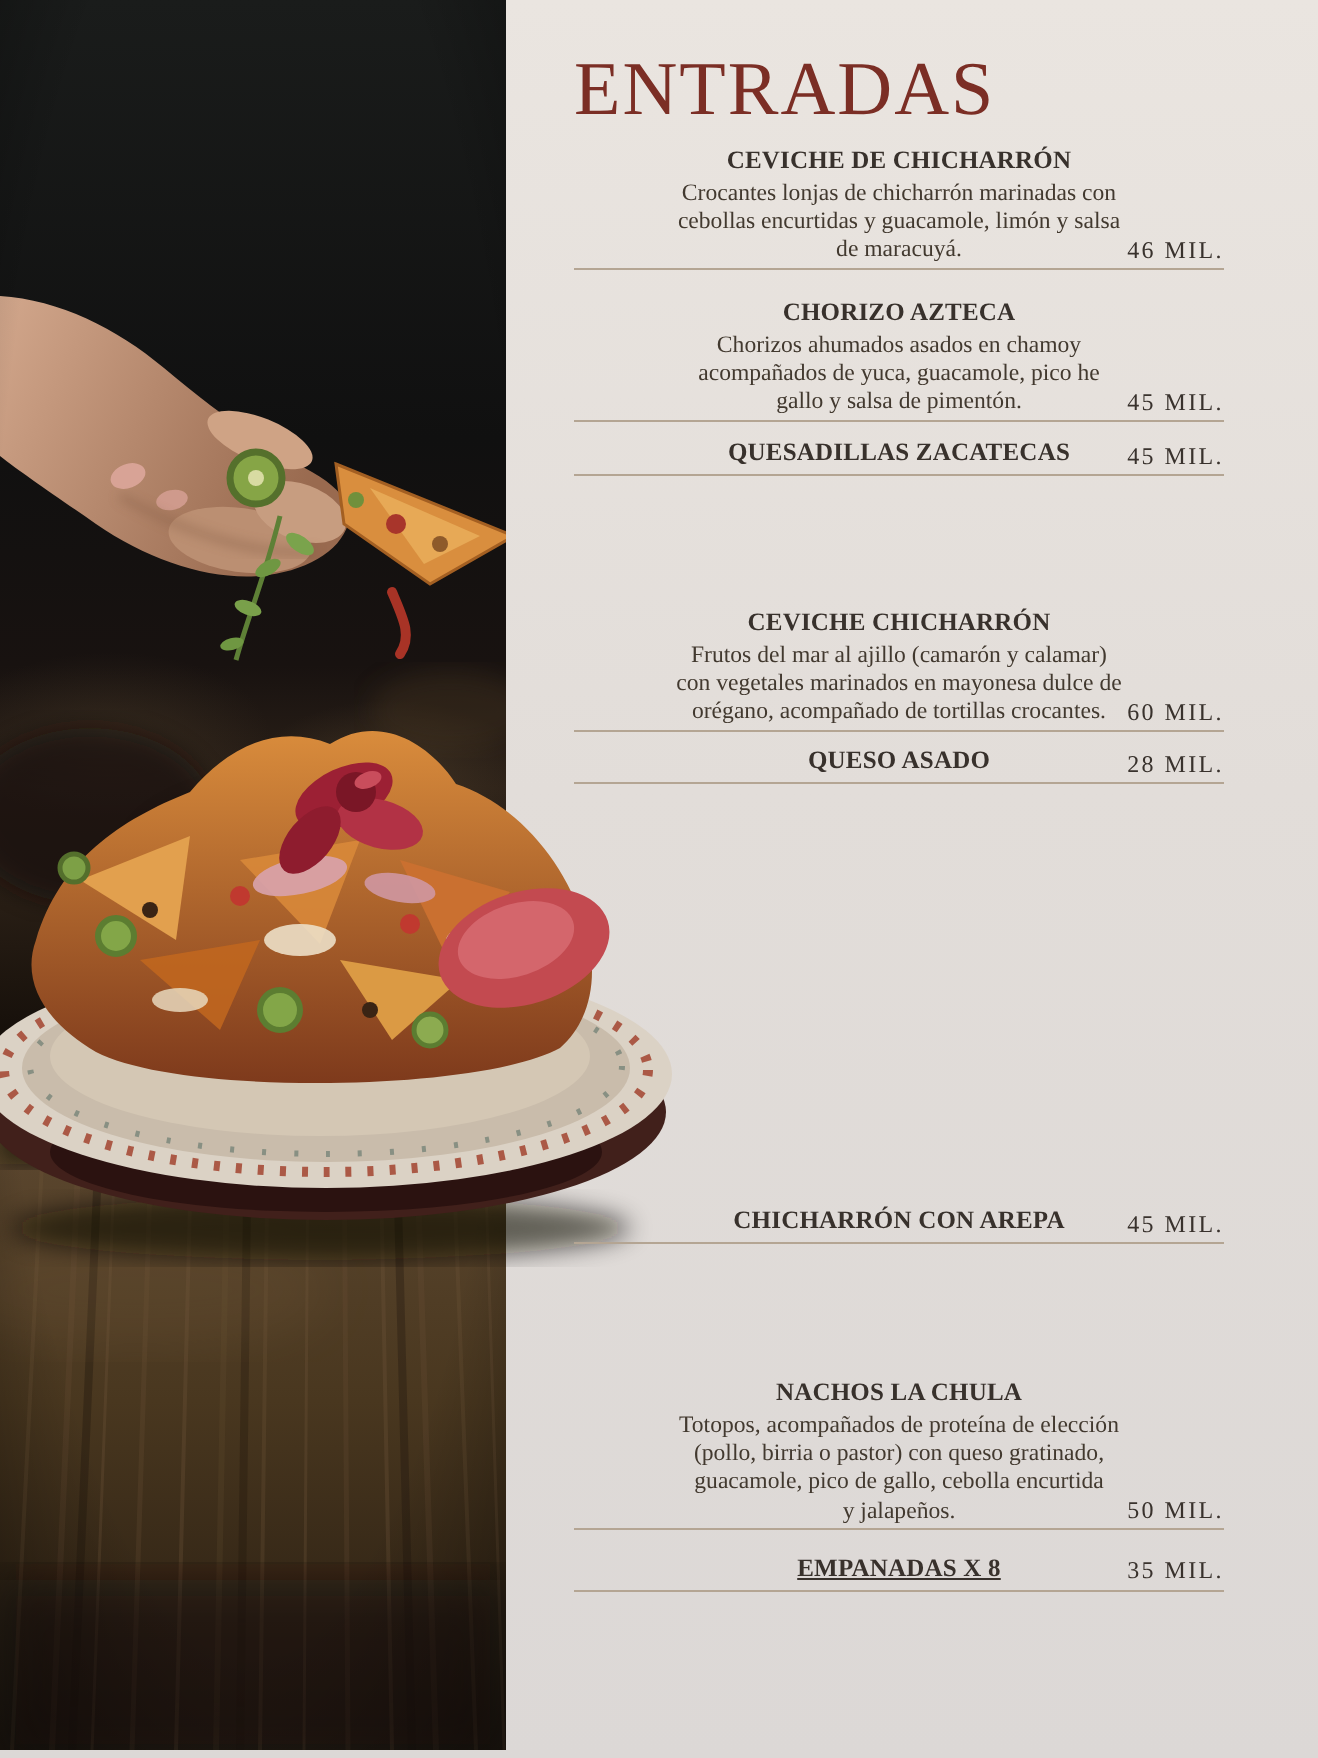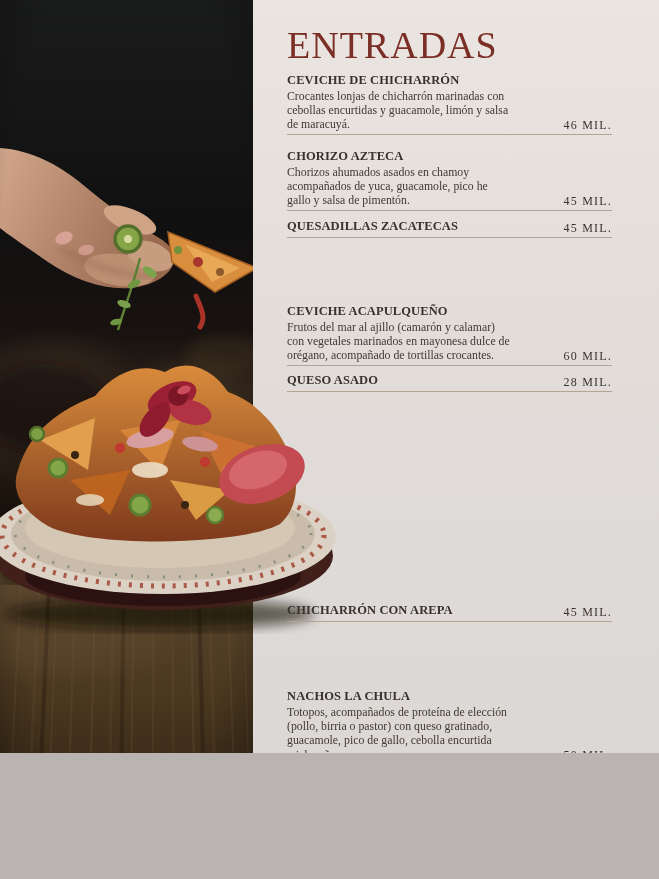--- a/index.html
+++ b/index.html
@@ -1,29 +1,30 @@
 <!DOCTYPE html>
 <html><head>
 <meta charset="utf-8">
 <style>
   html,body{margin:0;padding:0;background:#b9b4b1;}
   .page{
-    position:relative;width:659px;height:753px;overflow:hidden;
+    position:relative;width:659px;height:879px;overflow:hidden;
     background:linear-gradient(180deg,#eae5e0 0%,#e2ddd9 45%,#dcd8d6 100%);
     font-family:"Liberation Serif", serif;
   }
   .scene{position:absolute;left:0;top:0;z-index:1;}
   .title{
     position:absolute;left:287px;top:26px;margin:0;z-index:2;
     font-size:38px;line-height:1.0;font-weight:400;letter-spacing:1px;
     color:#7b2e25;font-family:"Liberation Serif", serif;
   }
   .item{
     position:absolute;left:287px;width:325px;z-index:2;
     padding-bottom:3px;
+    text-align:center;
   }
   .iname{
     margin:0 0 2px 0;font-size:12.5px;line-height:13px;font-weight:700;
     letter-spacing:.1px;color:#38312c;
   }
   .idesc{
     margin:0;font-size:11.8px;line-height:14.2px;
     color:#42392f;white-space:pre-line;
   }
   .idesc:empty{display:none;}
@@ -221,21 +222,21 @@
     <div class="irule"></div>
   </section>
 
   <section class="item i3">
     <h3 class="iname">QUESADILLAS ZACATECAS</h3>
     <span class="iprice">45 MIL.</span>
     <div class="irule"></div>
   </section>
 
   <section class="item i4">
-    <h3 class="iname">CEVICHE ACAPULQUEÑO</h3>
+    <h3 class="iname">CEVICHE CHICHARRÓN</h3>
     <p class="idesc">Frutos del mar al ajillo (camarón y calamar)
 con vegetales marinados en mayonesa dulce de
 orégano, acompañado de tortillas crocantes.</p>
     <span class="iprice">60 MIL.</span>
     <div class="irule"></div>
   </section>
 
   <section class="item i5">
     <h3 class="iname">QUESO ASADO</h3>
     <span class="iprice">28 MIL.</span>

